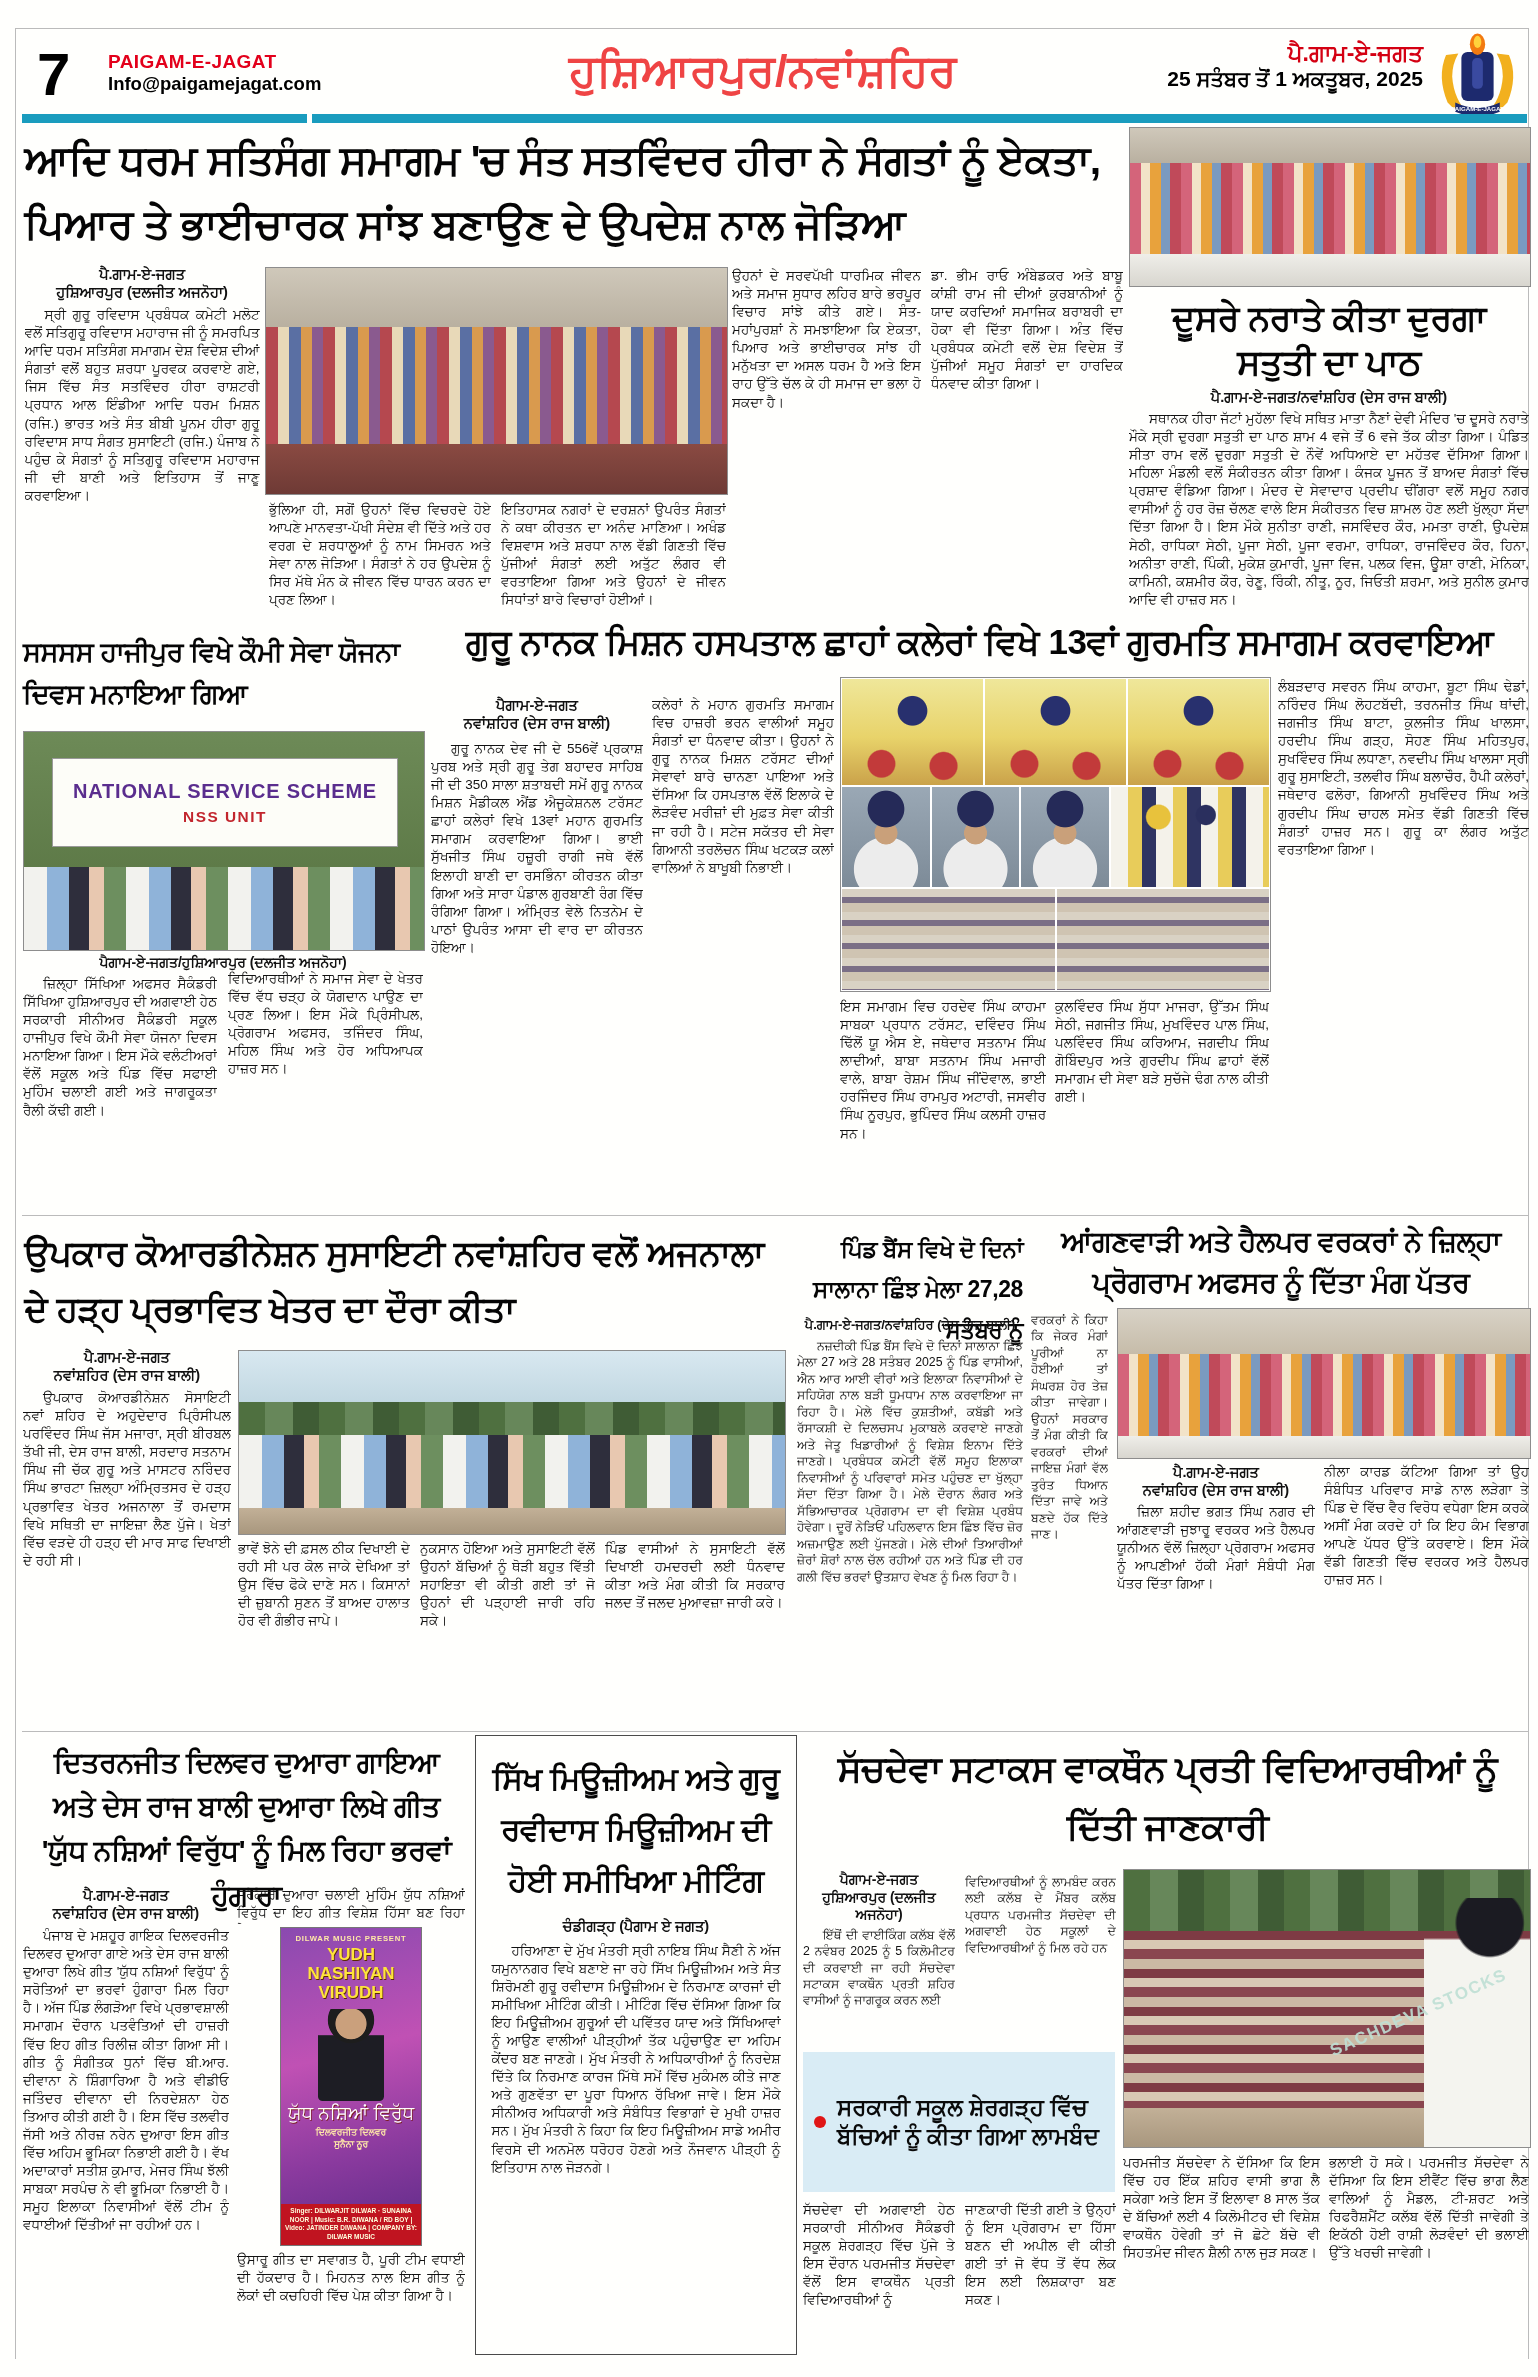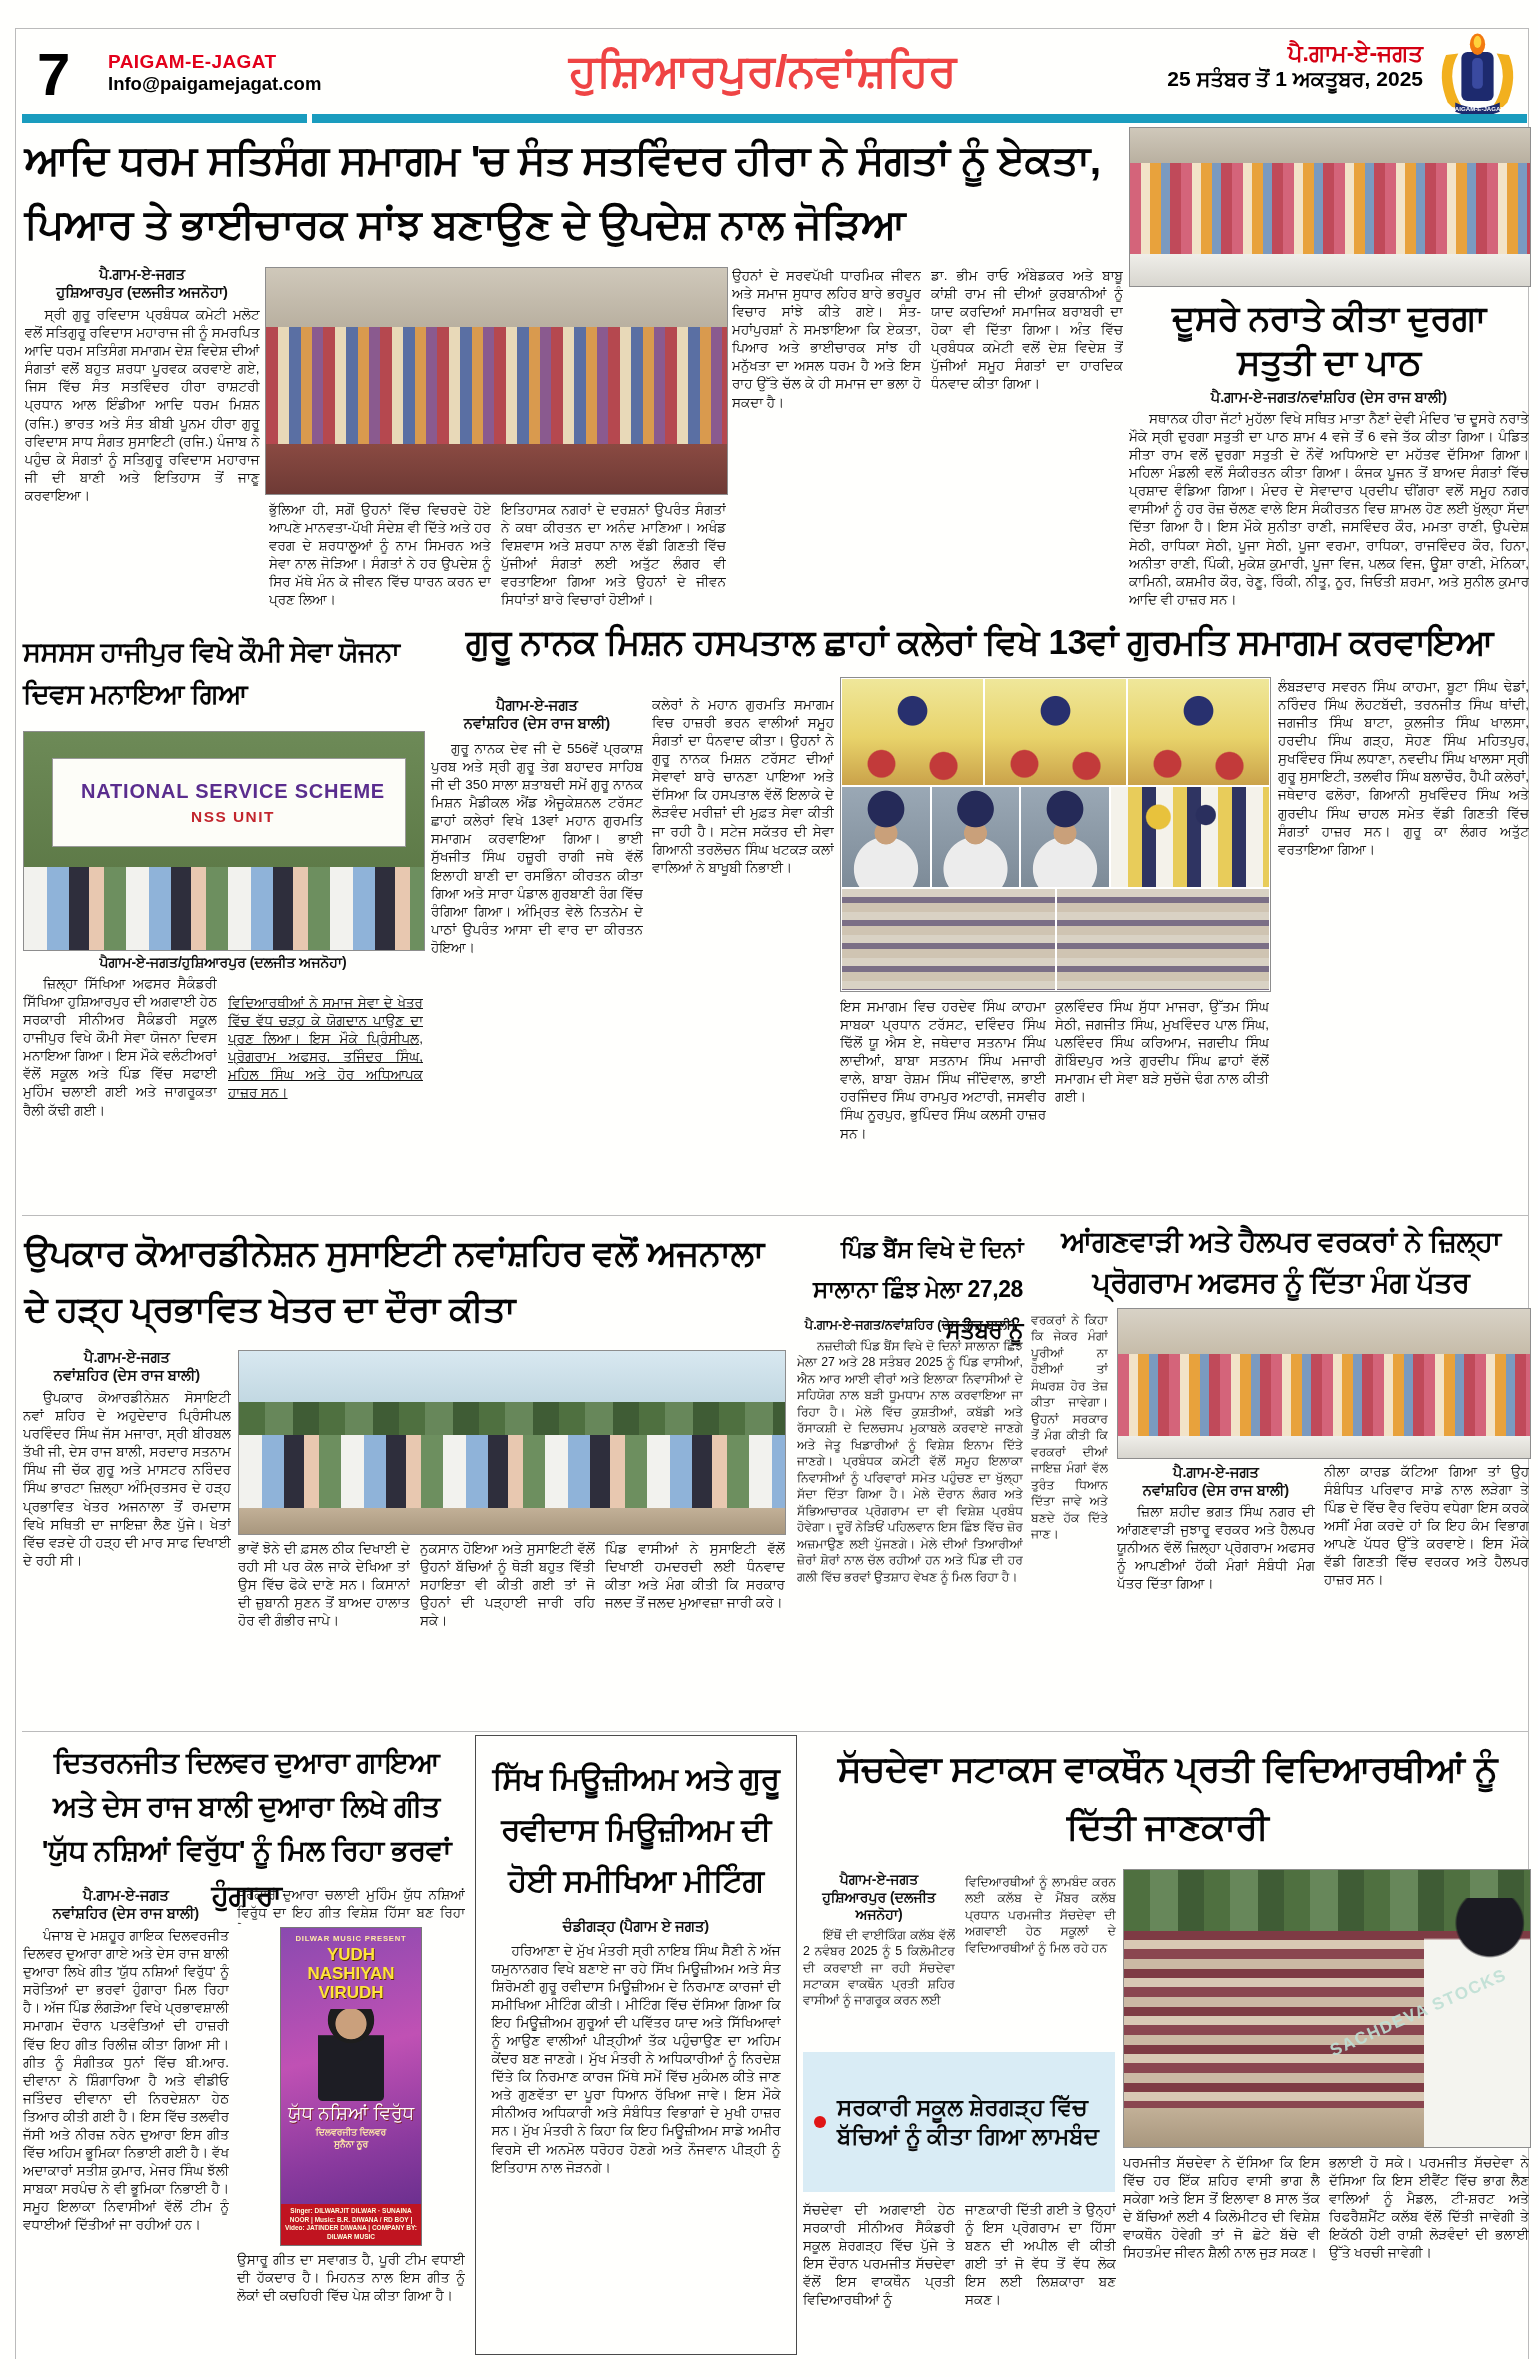--- a/index.html
+++ b/index.html
@@ -38,21 +38,21 @@
   
   .collage{display:flex;flex-direction:column;}
   .crow{display:flex;flex:1;}
   .cell{flex:1;border:0.8px solid #fff;position:relative;}
   .stagecell{background:radial-gradient(circle at 50% 30%,#28306e 0 14%,transparent 15%),radial-gradient(circle at 28% 80%,#c23a3a 0 10%,transparent 11%),radial-gradient(circle at 72% 82%,#c23a3a 0 10%,transparent 11%),linear-gradient(180deg,#efe79a 0%,#e8d36a 55%,#caa24a 100%);}
   .portraitcell{background:radial-gradient(circle at 50% 22%,#252a58 0 20%,transparent 21%),radial-gradient(circle at 50% 46%,#c9a07a 0 16%,transparent 17%),radial-gradient(circle at 50% 82%,#ececec 0 34%,transparent 35%),linear-gradient(180deg,#9aa8b5,#7d8b98);}
   .awardcell{background:radial-gradient(circle at 30% 30%,#e8c23c 0 9%,transparent 10%),radial-gradient(circle at 60% 28%,#2a2f5e 0 8%,transparent 9%),repeating-linear-gradient(90deg,#f4f2ea 0 17px,#e8cc5a 17px 31px,#2f3462 31px 45px);}
   .bigcrowd{background:repeating-linear-gradient(180deg,#d9d2c4 0 7.7px,#7b6f86 7.7px 14px,#cfc4b2 14px 23px),linear-gradient(180deg,#cfc8ba,#b5ab98);}
   
   .nssbanner{position:absolute;left:7%;top:12%;width:86%;height:40%;background:#fdfdf8;border:0.8px solid #999;
-             display:flex;flex-direction:column;align-items:center;justify-content:center;gap:4.6px;padding-left:8px;}
+             display:flex;flex-direction:column;align-items:center;justify-content:center;gap:4.6px;}
   .nss1{color:#5a2d8e;font-weight:800;font-size:20px;letter-spacing:0.8px;}
   .nss2{color:#c2252d;font-weight:800;font-size:15.4px;letter-spacing:1.5px;}
   
   .poster{background:linear-gradient(165deg,#8a4ab0 0%,#c051b4 40%,#8a3a9e 70%,#5a2a86 100%);border:0.8px solid #777;
           position:relative;overflow:hidden;text-align:center;}
   .poster .pbrand{color:#ffe9a8;font-size:7.7px;font-weight:700;letter-spacing:0.8px;margin-top:6.2px;}
   .poster .ptitle{color:#ffe43c;font-weight:800;font-size:17px;line-height:1.1;text-shadow:0.8px 0.8px 0 #5a2a00;margin-top:3.1px;}
   .poster .pfig{width:66px;height:92px;margin:6.2px auto 0;background:radial-gradient(circle at 50% 16%,#caa07c 0 18%,transparent 19%),radial-gradient(circle at 50% 12%,#1d1d1d 0 26%,transparent 27%),linear-gradient(180deg,transparent 28%,#1d1d24 29%);border-radius:4.6px;}
   .poster .ppa{color:#fff;font-weight:400;font-size:18.5px;text-shadow:0.8px 0.8px 0 #7a1a1a;margin-top:1.5px;}
   .poster .pnames{color:#ffe9a8;font-size:9.2px;font-weight:700;margin-top:3.1px;line-height:1.3;}
@@ -130,21 +130,21 @@
   <div class="abs hl" style="left:23px;top:632px;width:402px;font-size:27px;line-height:1.55;">ਸਸਸਸ ਹਾਜੀਪੁਰ ਵਿਖੇ ਕੌਮੀ ਸੇਵਾ ਯੋਜਨਾ ਦਿਵਸ ਮਨਾਇਆ ਗਿਆ</div>
   <div class="photo" style="left:23px;top:731px;width:400px;height:218px;background:linear-gradient(180deg,#6d8a57,#55713f);">
     <div class="nssbanner">
       <div class="nss1">NATIONAL SERVICE SCHEME</div>
       <div class="nss2">NSS UNIT</div>
     </div>
     <div class="band figband" style="position:absolute;bottom:0;height:38%;"></div>
   </div>
   <div class="abs byline" style="left:23px;top:954px;width:400px;font-size:14px;">ਪੈਗਾਮ-ਏ-ਜਗਤ/ਹੁਸ਼ਿਆਰਪੁਰ (ਦਲਜੀਤ ਅਜਨੋਹਾ)</div>
   <div class="abs body-txt indent" style="left:23px;top:975px;width:194px;height:227px;">ਜ਼ਿਲ੍ਹਾ ਸਿੱਖਿਆ ਅਫਸਰ ਸੈਕੰਡਰੀ ਸਿੱਖਿਆ ਹੁਸ਼ਿਆਰਪੁਰ ਦੀ ਅਗਵਾਈ ਹੇਠ ਸਰਕਾਰੀ ਸੀਨੀਅਰ ਸੈਕੰਡਰੀ ਸਕੂਲ ਹਾਜੀਪੁਰ ਵਿਖੇ ਕੌਮੀ ਸੇਵਾ ਯੋਜਨਾ ਦਿਵਸ ਮਨਾਇਆ ਗਿਆ। ਇਸ ਮੌਕੇ ਵਲੰਟੀਅਰਾਂ ਵੱਲੋਂ ਸਕੂਲ ਅਤੇ ਪਿੰਡ ਵਿੱਚ ਸਫਾਈ ਮੁਹਿੰਮ ਚਲਾਈ ਗਈ ਅਤੇ ਜਾਗਰੂਕਤਾ ਰੈਲੀ ਕੱਢੀ ਗਈ।</div>
-  <div class="abs body-txt" style="left:228px;top:994px;width:195px;height:227px;text-decoration:underline;">ਵਿਦਿਆਰਥੀਆਂ ਨੇ ਸਮਾਜ ਸੇਵਾ ਦੇ ਖੇਤਰ ਵਿੱਚ ਵੱਧ ਚੜ੍ਹ ਕੇ ਯੋਗਦਾਨ ਪਾਉਣ ਦਾ ਪ੍ਰਣ ਲਿਆ। ਇਸ ਮੌਕੇ ਪ੍ਰਿੰਸੀਪਲ, ਪ੍ਰੋਗਰਾਮ ਅਫਸਰ, ਤਜਿੰਦਰ ਸਿੰਘ, ਮਹਿਲ ਸਿੰਘ ਅਤੇ ਹੋਰ ਅਧਿਆਪਕ ਹਾਜ਼ਰ ਸਨ।</div>
+  <div class="abs body-txt" style="left:228px;top:970px;width:195px;height:227px;">ਵਿਦਿਆਰਥੀਆਂ ਨੇ ਸਮਾਜ ਸੇਵਾ ਦੇ ਖੇਤਰ ਵਿੱਚ ਵੱਧ ਚੜ੍ਹ ਕੇ ਯੋਗਦਾਨ ਪਾਉਣ ਦਾ ਪ੍ਰਣ ਲਿਆ। ਇਸ ਮੌਕੇ ਪ੍ਰਿੰਸੀਪਲ, ਪ੍ਰੋਗਰਾਮ ਅਫਸਰ, ਤਜਿੰਦਰ ਸਿੰਘ, ਮਹਿਲ ਸਿੰਘ ਅਤੇ ਹੋਰ ਅਧਿਆਪਕ ਹਾਜ਼ਰ ਸਨ।</div>
 
   <div class="abs hl" style="left:429px;top:621px;width:1101px;font-size:35px;line-height:1.2;text-align:center;white-space:nowrap;">ਗੁਰੂ ਨਾਨਕ ਮਿਸ਼ਨ ਹਸਪਤਾਲ ਛਾਹਾਂ ਕਲੇਰਾਂ ਵਿਖੇ 13ਵਾਂ ਗੁਰਮਤਿ ਸਮਾਗਮ ਕਰਵਾਇਆ</div>
   <div class="abs byline" style="left:431px;top:696px;width:212px;">
     <span>ਪੈਗਾਮ-ਏ-ਜਗਤ</span><br><span>ਨਵਾਂਸ਼ਹਿਰ (ਦੇਸ ਰਾਜ ਬਾਲੀ)</span>
   </div>
   <div class="abs body-txt indent" style="left:431px;top:740px;width:212px;height:461px;">ਗੁਰੂ ਨਾਨਕ ਦੇਵ ਜੀ ਦੇ 556ਵੇਂ ਪ੍ਰਕਾਸ਼ ਪੁਰਬ ਅਤੇ ਸ੍ਰੀ ਗੁਰੂ ਤੇਗ ਬਹਾਦਰ ਸਾਹਿਬ ਜੀ ਦੀ 350 ਸਾਲਾ ਸ਼ਤਾਬਦੀ ਸਮੇਂ ਗੁਰੂ ਨਾਨਕ ਮਿਸ਼ਨ ਮੈਡੀਕਲ ਐਂਡ ਐਜੂਕੇਸ਼ਨਲ ਟਰੱਸਟ ਛਾਹਾਂ ਕਲੇਰਾਂ ਵਿਖੇ 13ਵਾਂ ਮਹਾਨ ਗੁਰਮਤਿ ਸਮਾਗਮ ਕਰਵਾਇਆ ਗਿਆ। ਭਾਈ ਸੁੱਖਜੀਤ ਸਿੰਘ ਹਜ਼ੂਰੀ ਰਾਗੀ ਜਥੇ ਵੱਲੋਂ ਇਲਾਹੀ ਬਾਣੀ ਦਾ ਰਸਭਿੰਨਾ ਕੀਰਤਨ ਕੀਤਾ ਗਿਆ ਅਤੇ ਸਾਰਾ ਪੰਡਾਲ ਗੁਰਬਾਣੀ ਰੰਗ ਵਿੱਚ ਰੰਗਿਆ ਗਿਆ। ਅੰਮ੍ਰਿਤ ਵੇਲੇ ਨਿਤਨੇਮ ਦੇ ਪਾਠਾਂ ਉਪਰੰਤ ਆਸਾ ਦੀ ਵਾਰ ਦਾ ਕੀਰਤਨ ਹੋਇਆ।</div>
   <div class="abs body-txt" style="left:652px;top:696px;width:182px;height:506px;">ਕਲੇਰਾਂ ਨੇ ਮਹਾਨ ਗੁਰਮਤਿ ਸਮਾਗਮ ਵਿਚ ਹਾਜ਼ਰੀ ਭਰਨ ਵਾਲੀਆਂ ਸਮੂਹ ਸੰਗਤਾਂ ਦਾ ਧੰਨਵਾਦ ਕੀਤਾ। ਉਹਨਾਂ ਨੇ ਗੁਰੂ ਨਾਨਕ ਮਿਸ਼ਨ ਟਰੱਸਟ ਦੀਆਂ ਸੇਵਾਵਾਂ ਬਾਰੇ ਚਾਨਣਾ ਪਾਇਆ ਅਤੇ ਦੱਸਿਆ ਕਿ ਹਸਪਤਾਲ ਵੱਲੋਂ ਇਲਾਕੇ ਦੇ ਲੋੜਵੰਦ ਮਰੀਜ਼ਾਂ ਦੀ ਮੁਫ਼ਤ ਸੇਵਾ ਕੀਤੀ ਜਾ ਰਹੀ ਹੈ। ਸਟੇਜ ਸਕੱਤਰ ਦੀ ਸੇਵਾ ਗਿਆਨੀ ਤਰਲੋਚਨ ਸਿੰਘ ਖਟਕੜ ਕਲਾਂ ਵਾਲਿਆਂ ਨੇ ਬਾਖੂਬੀ ਨਿਭਾਈ।</div>
 
   <div class="photo collage" style="left:840px;top:677px;width:429px;height:313px;">
     <div class="crow" style="flex:1.05;">

